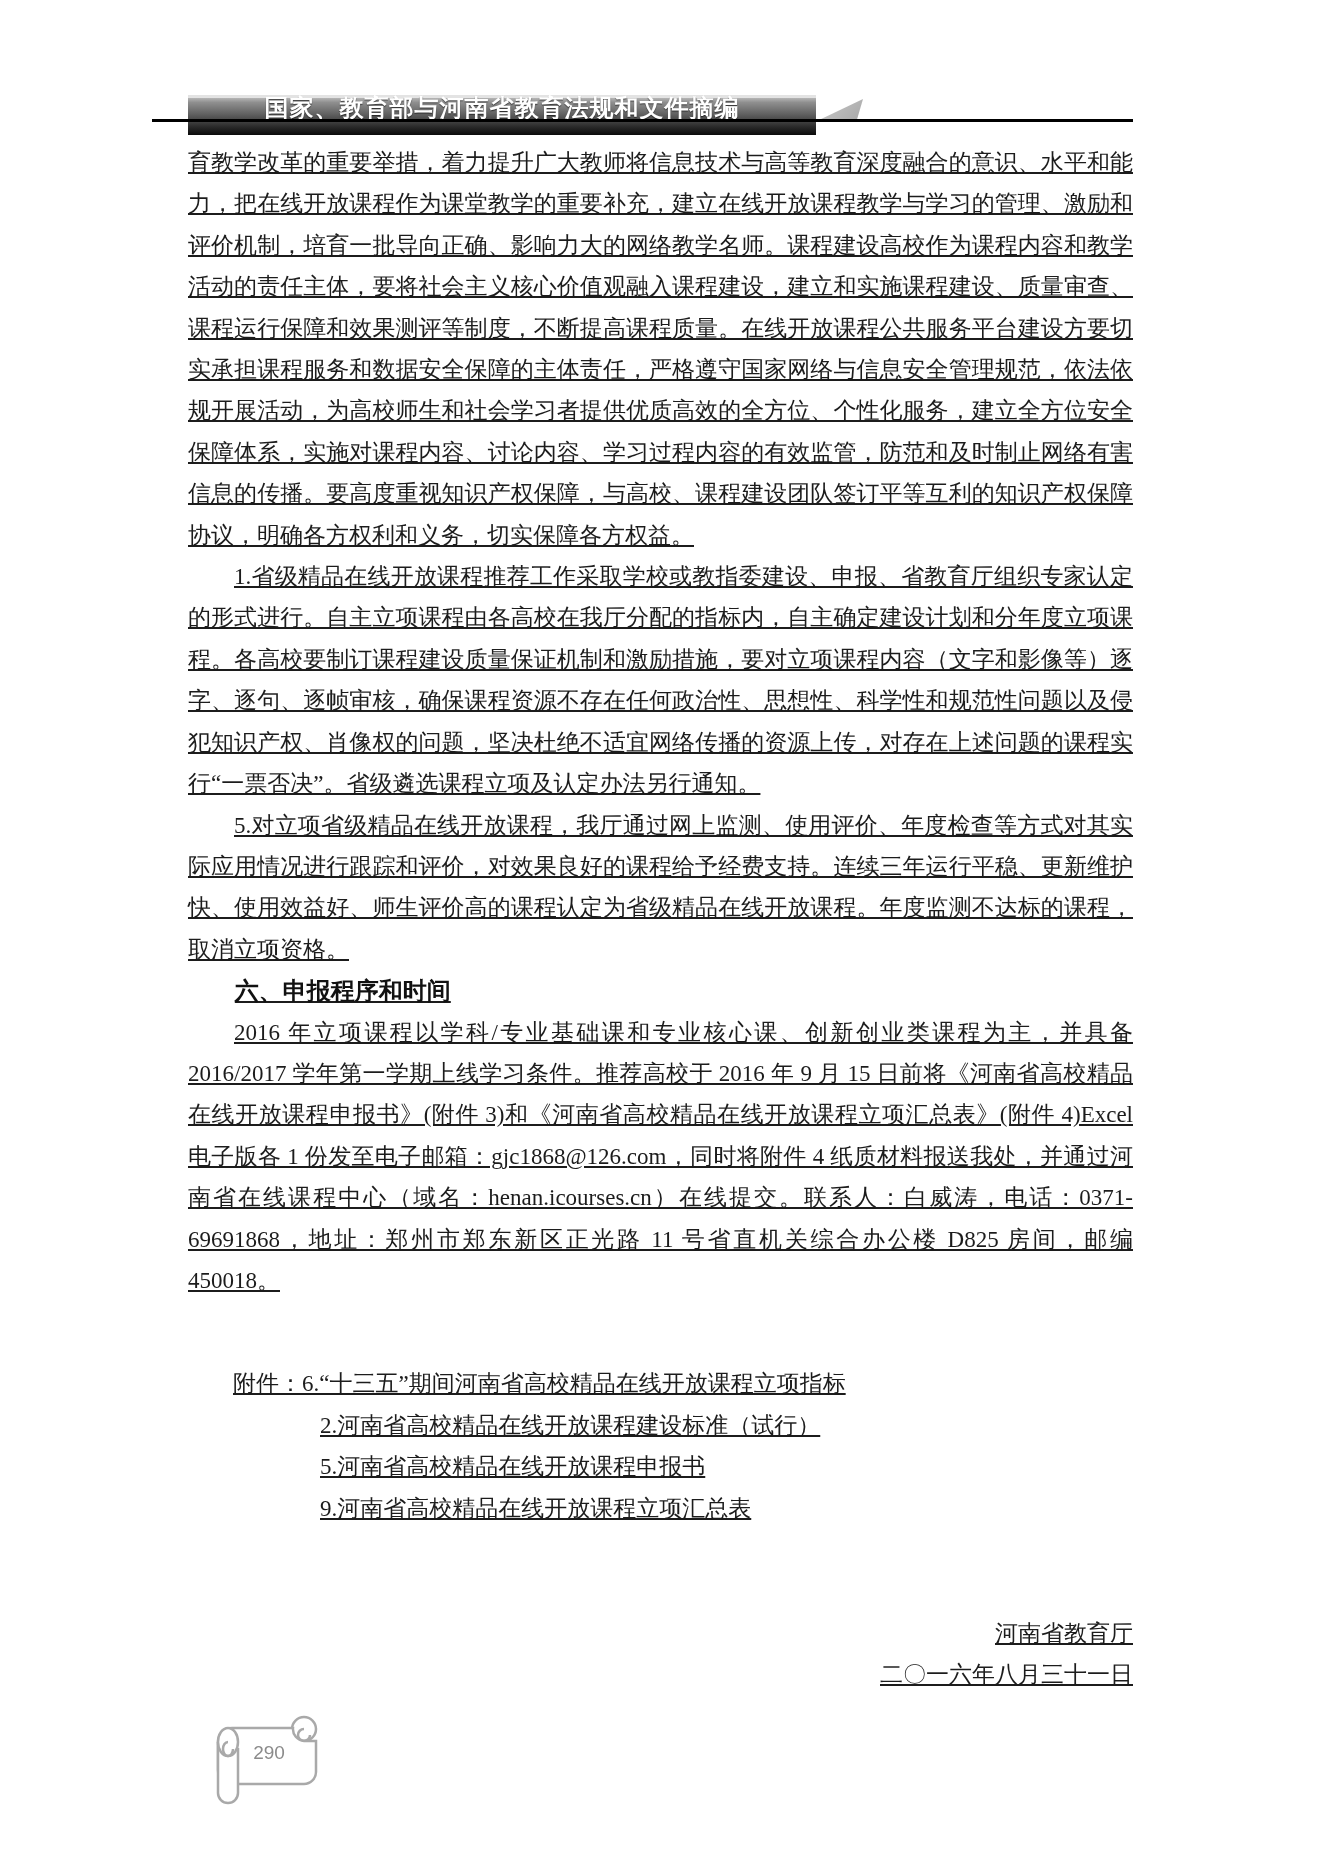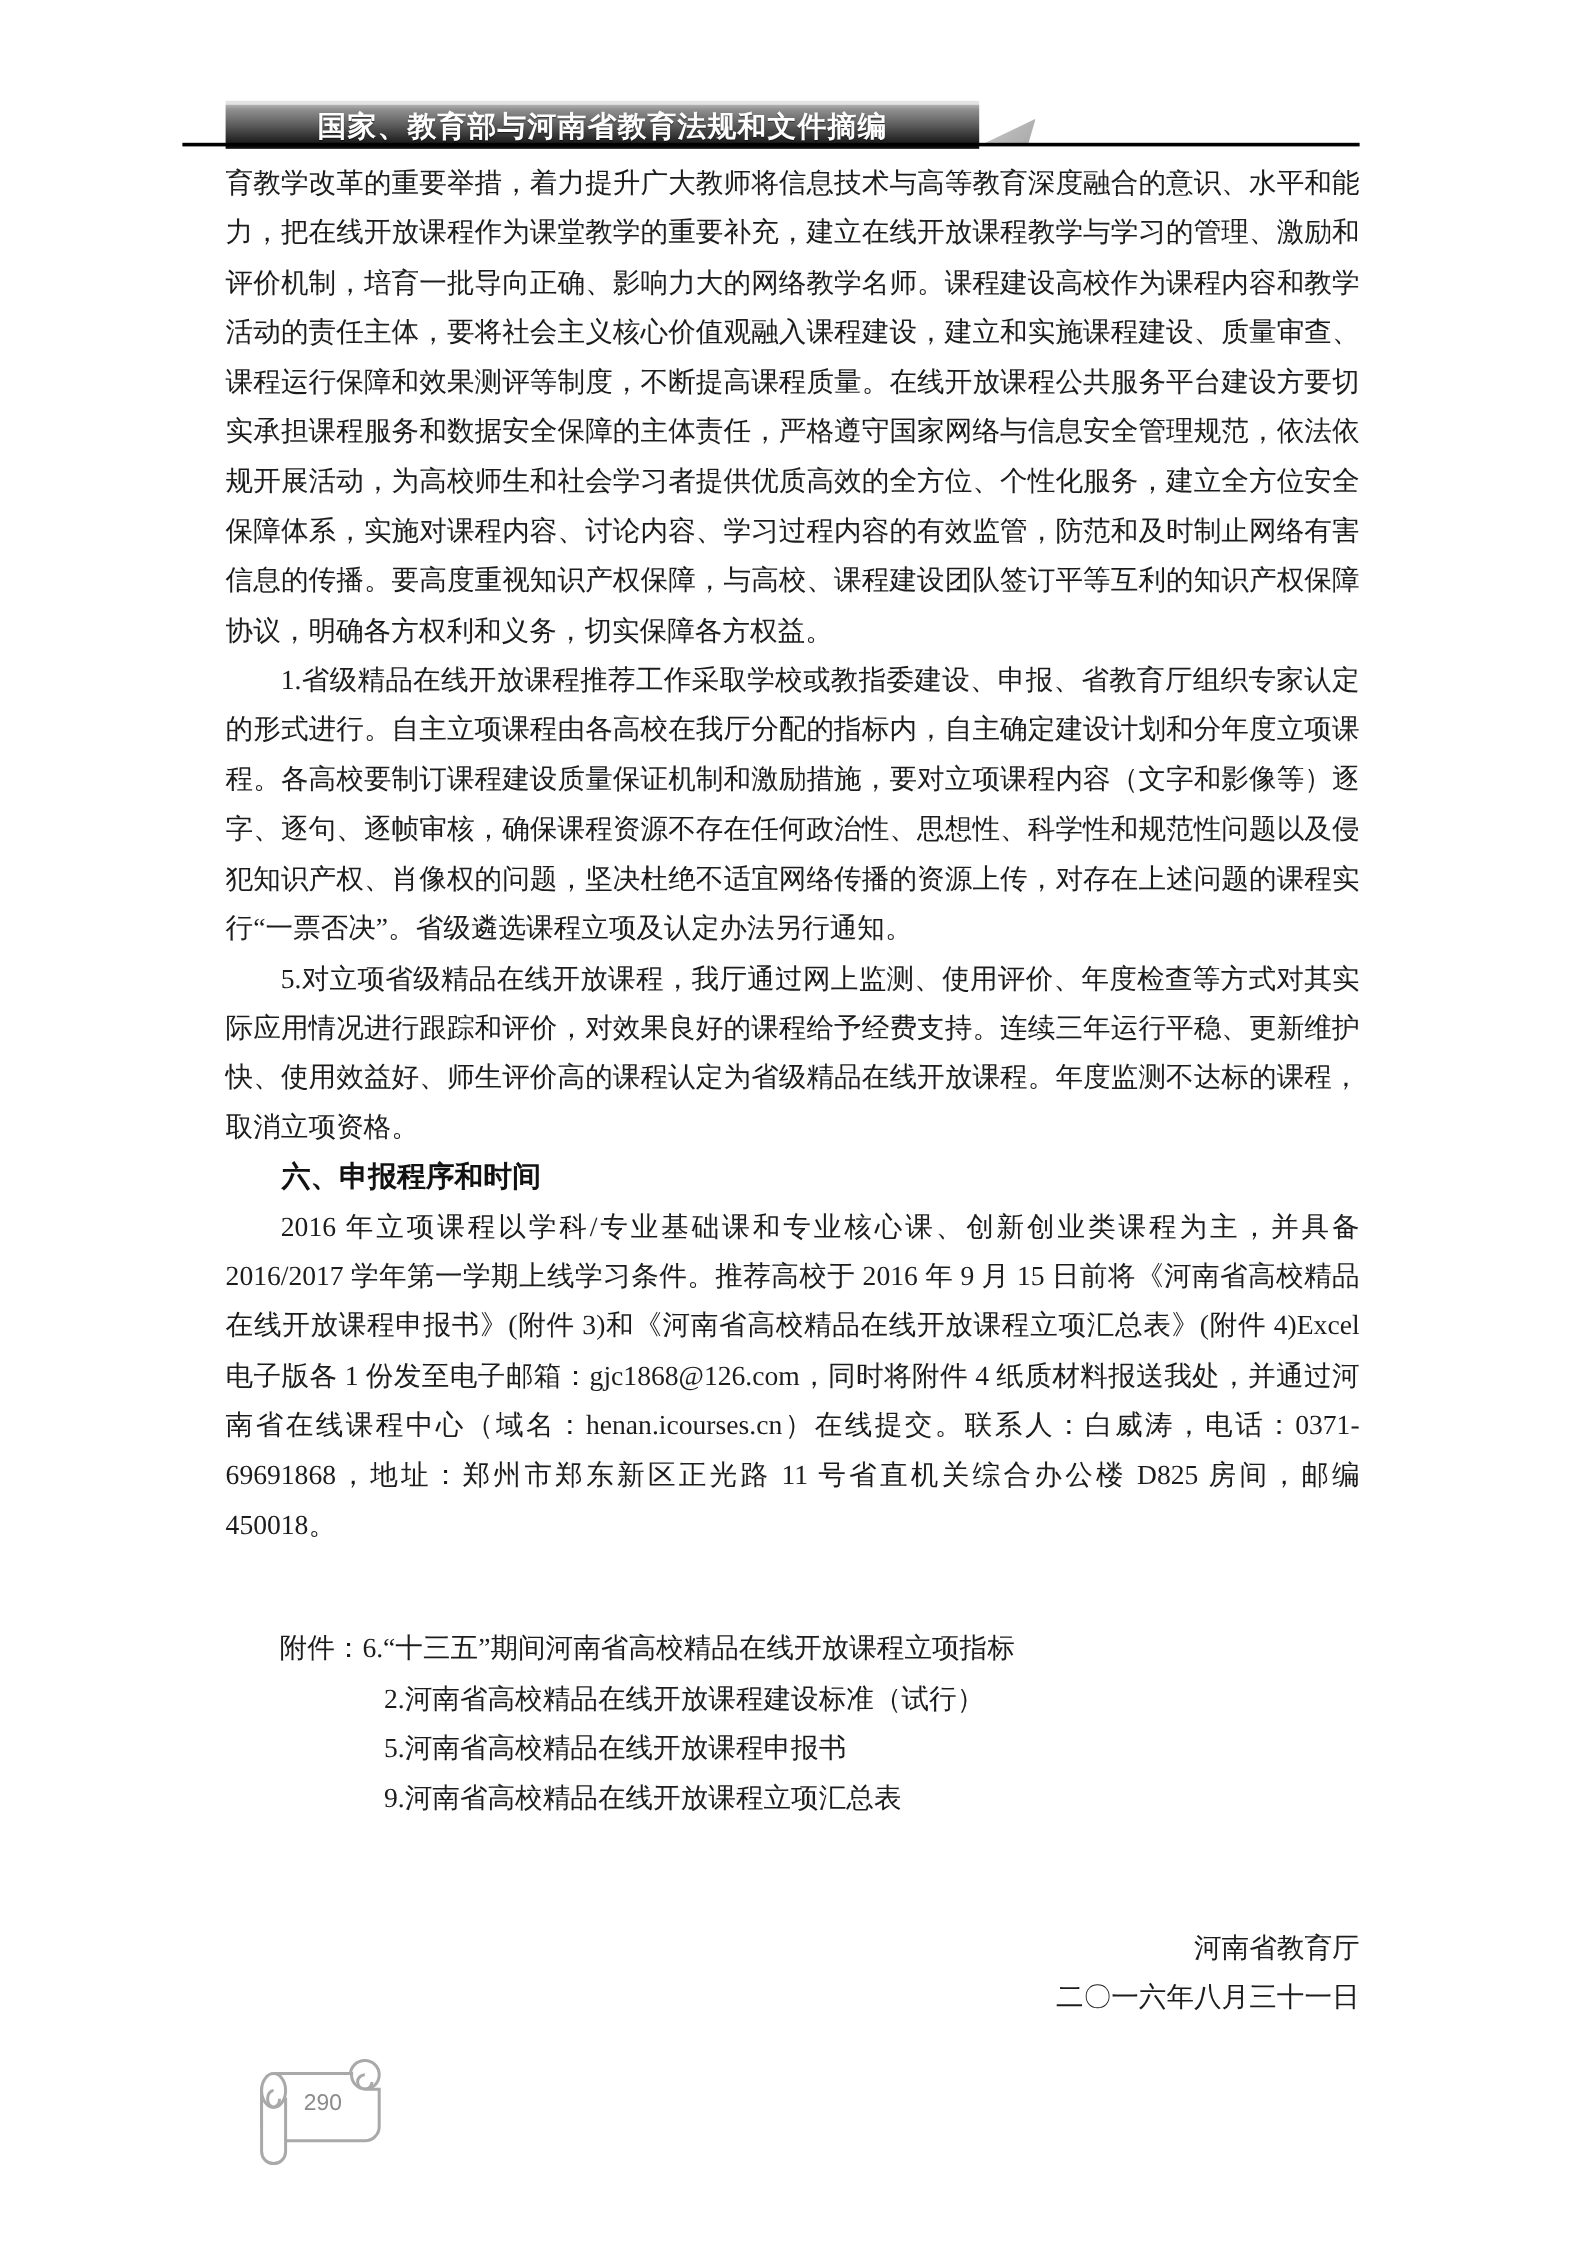--- a/index.html
+++ b/index.html
@@ -8,48 +8,49 @@
     background:#ffffff;
     position:relative;
     font-family:"Liberation Serif","DejaVu Serif",serif;
     color:#1c1c1c;
     overflow:hidden;
   }
   .page{position:absolute;inset:0;}
 
   
   .banner{
-    position:absolute;left:188px;top:84px;width:628px;height:40px;
+    position:absolute;left:188px;top:95px;width:628px;height:40px;
     background:linear-gradient(180deg,#b5b5b5 0%,#8f8f8f 12%,#5f5f5f 45%,#2a2a2a 78%,#0a0a0a 100%);
     border-top:3px solid #e3e3e3;
     box-sizing:border-box;
-    display:flex;align-items:center;justify-content:center;
+    display:flex;justify-content:center;font-family:Liberation Mono, monospace;
   }
   .banner-text{
     color:#ffffff;
     font-size:24px;font-weight:700;letter-spacing:1px;
     line-height:1;white-space:nowrap;
     text-shadow:0 1px 1px rgba(0,0,0,.6);
   }
   .banner-arrow{
     position:absolute;left:817px;top:99px;width:46px;height:22px;
     background:linear-gradient(135deg,#c9c9c9,#a8a8a8);
     clip-path:polygon(0 100%,100% 0,86% 100%);
   }
   .header-rule{
     position:absolute;left:152px;top:119px;width:981px;height:3px;
     background:#000000;
   }
 
   
   .content{
-    position:absolute;left:188px;top:132px;width:945px;
+    position:absolute;left:188px;top:142px;width:945px;
     font-size:23px;line-height:41.4px;
     text-align:justify;
     overflow-wrap:break-word;
+    text-decoration:underline;
   }
   .content p{margin:0;}
   .para{text-indent:2em;}
   .para.no-indent{text-indent:0;}
   .heading{
     font-family:"Liberation Sans","DejaVu Sans",sans-serif;
     font-weight:700;font-size:24px;
     text-indent:1.95em;text-align:left;
     color:#111;
   }

